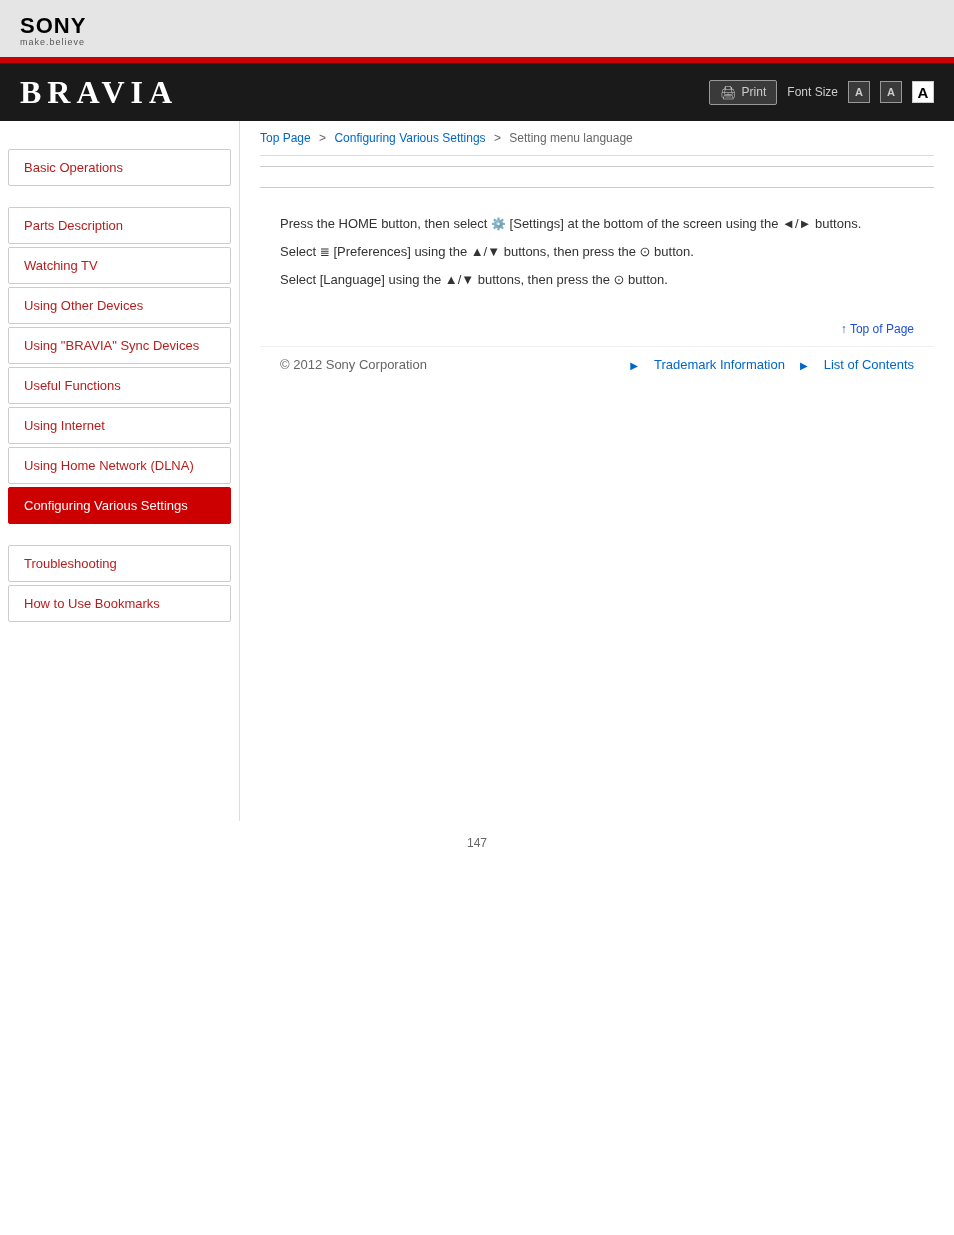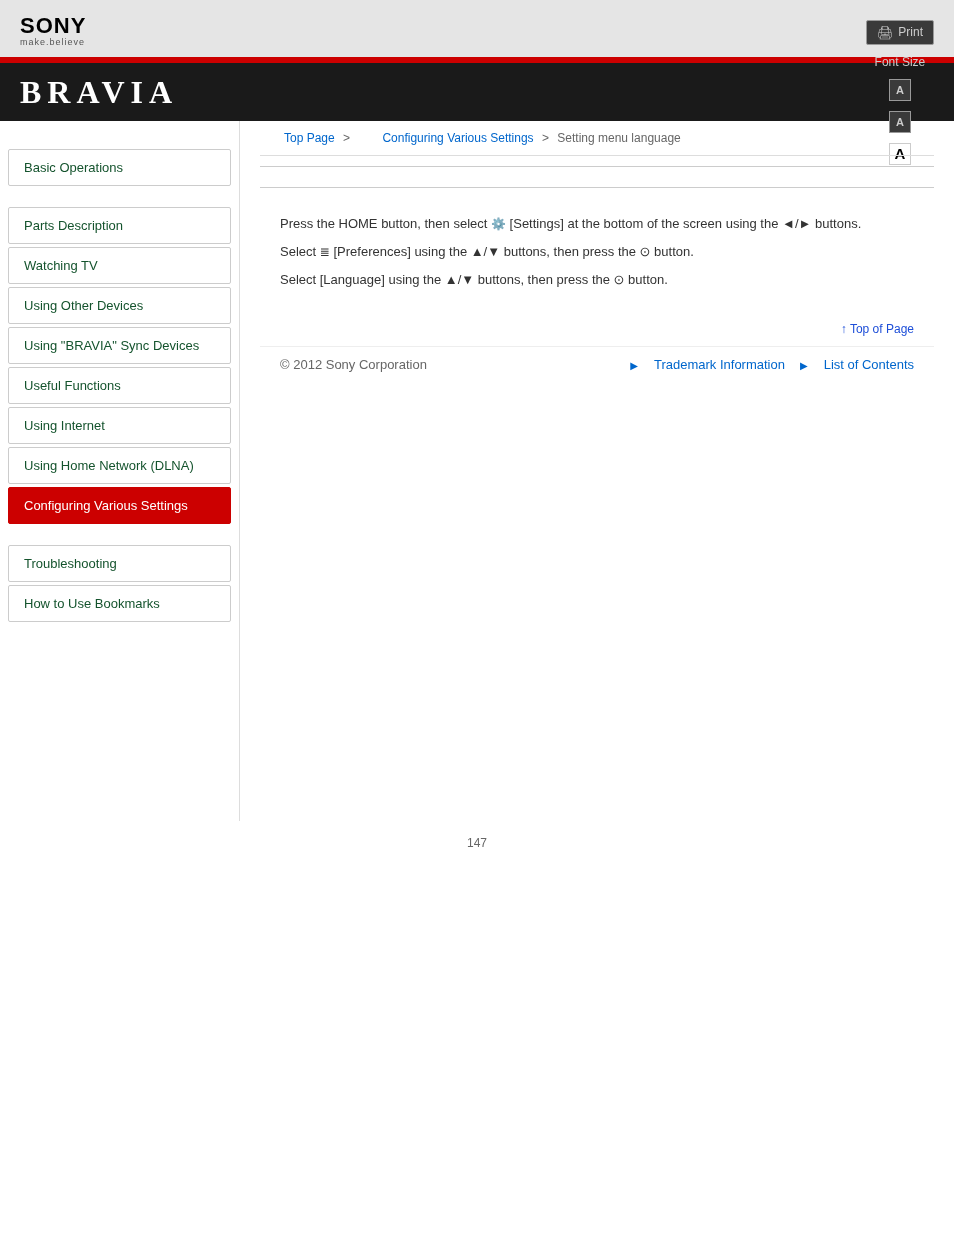--- a/index.html
+++ b/index.html
@@ -43,21 +43,20 @@
       color: #fff;
       font-size: 32px;
       font-weight: bold;
       letter-spacing: 6px;
       font-family: Georgia, serif;
     }
     .header-controls {
       display: flex;
       align-items: center;
       gap: 10px;
-      flex-direction: column;
     }
     .print-btn {
       border: 1px solid #999;
       background: #3a3a3a;
       color: #ccc;
       padding: 4px 10px;
       font-size: 12px;
       cursor: pointer;
       display: flex;
       align-items: center;
@@ -100,21 +99,21 @@
       min-width: 240px;
       padding: 10px 0;
       border-right: 1px solid #ddd;
     }
     .sidebar-item {
       padding: 10px 15px;
       border: 1px solid #ccc;
       margin: 3px 8px;
       cursor: pointer;
       font-size: 13px;
-      color: #14532d;
+      color: #b91c1c;
       background: #fff;
       border-radius: 2px;
     }
     .sidebar-item.active {
       background: #c00;
       color: #fff;
       border-color: #c00;
     }
     .sidebar-divider {
       height: 15px;
@@ -130,21 +129,20 @@
     .breadcrumb {
       padding: 10px 0;
       font-size: 12px;
       color: #666;
       border-bottom: 1px solid #ddd;
       margin-bottom: 10px;
     }
     .breadcrumb a {
       color: #0066cc;
       text-decoration: none;
-      margin-left: 24px;
     }
     .breadcrumb-separator {
       margin: 0 5px;
       color: #666;
     }
 
     
     .page-section {
       border-top: 1px solid #ccc;
       border-bottom: 1px solid #ccc;

